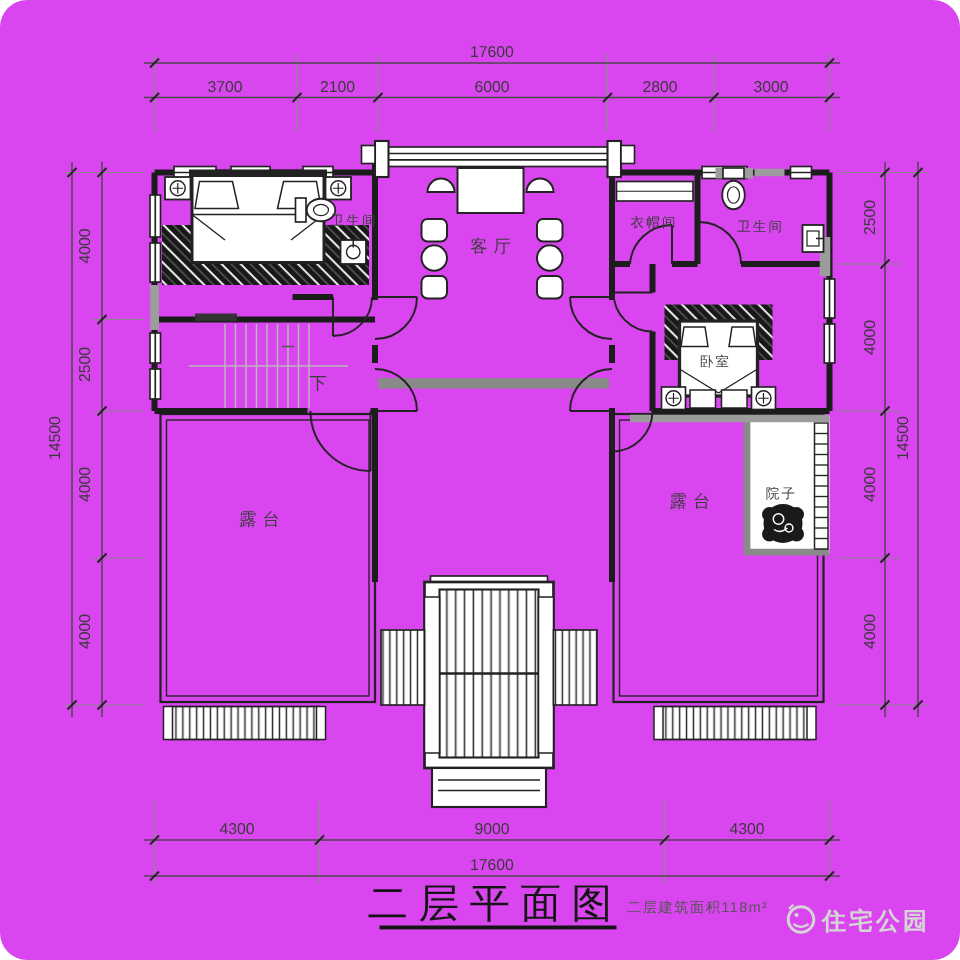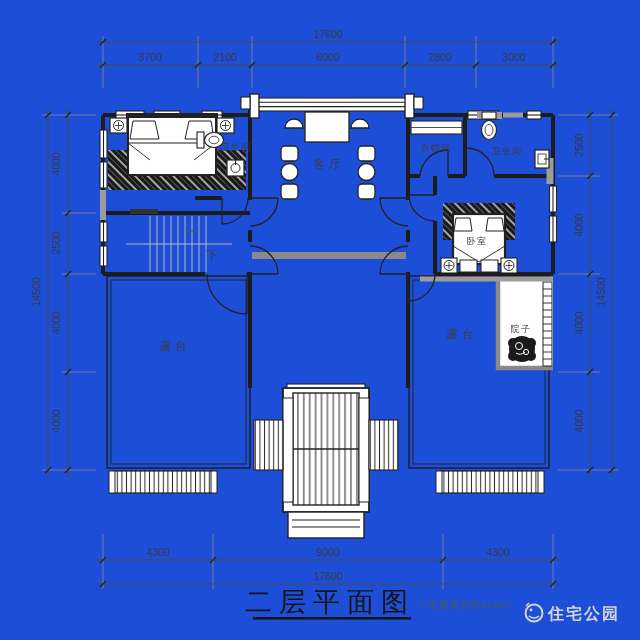--- a/index.html
+++ b/index.html
@@ -1,16 +1,16 @@
 <!DOCTYPE html>
 <html><head>
 <meta charset="utf-8">
 <style>
   html,body{margin:0;padding:0;background:#ffffff;}
-  .canvas{position:relative;width:640px;height:640px;background:#1d4ed8;font-family:"Liberation Sans",sans-serif;overflow:hidden;}
+  .canvas{position:relative;width:640px;height:640px;background:#d946ef;font-family:"Liberation Sans",sans-serif;overflow:hidden;border-radius:18px;}
   .canvas svg{position:absolute;left:0;top:0;}
   text{user-select:none;}
   .dim{font-size:10.5px;fill:#3a3a3a;font-family:"Liberation Sans",sans-serif;}
   .room{font-size:9px;fill:#3d3d3d;letter-spacing:1.5px;font-family:"Liberation Sans",sans-serif;}
   .room-lg{font-size:11.5px;fill:#3d3d3d;letter-spacing:4px;font-family:"Liberation Sans",sans-serif;}
   .title-text{font-size:27px;fill:#151515;font-family:"Liberation Serif",serif;letter-spacing:7px;}
   .subtitle-text{font-size:9.5px;fill:#555;letter-spacing:1px;font-family:"Liberation Sans",sans-serif;}
   .wm{font-size:16px;fill:#d5d5d5;letter-spacing:2px;font-weight:bold;font-family:"Liberation Sans",sans-serif;}
 </style>
 </head>

